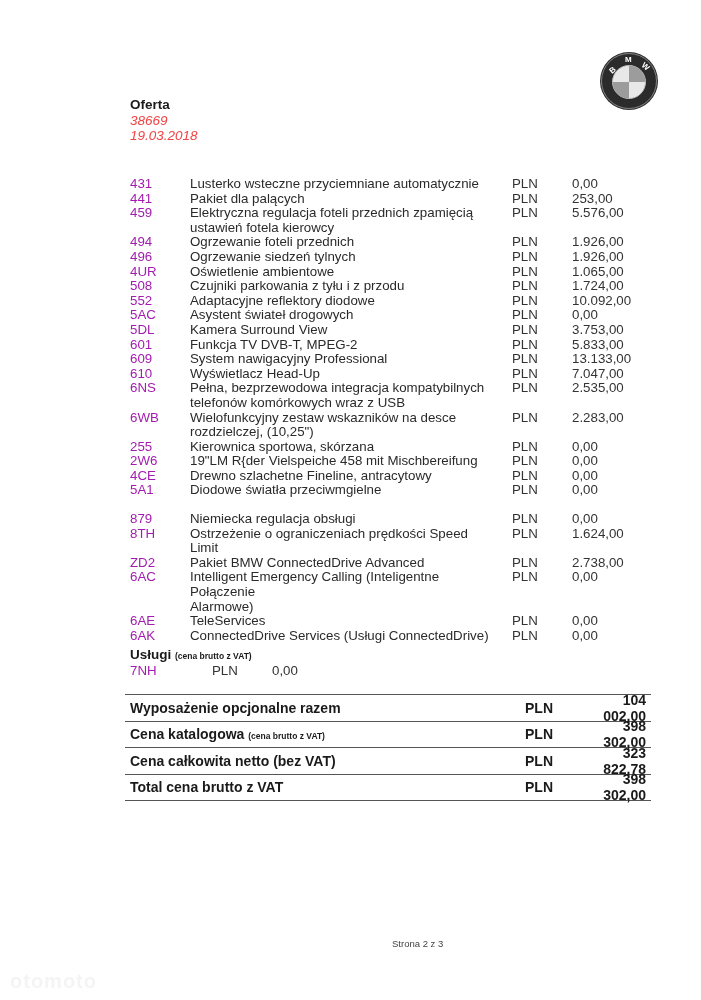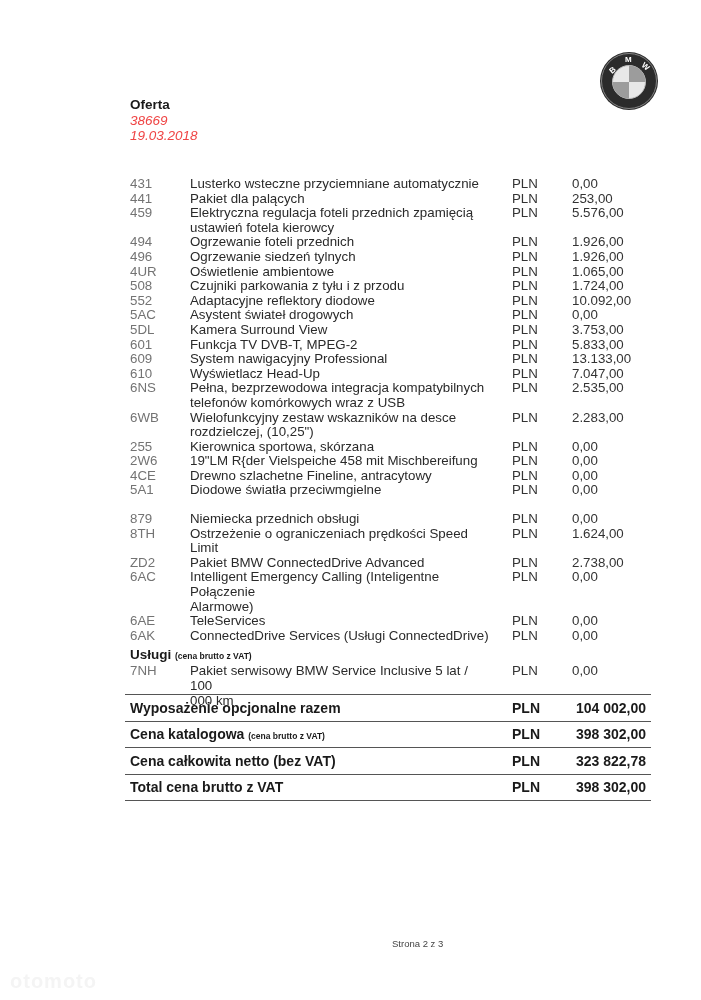--- a/index.html
+++ b/index.html
@@ -9,34 +9,34 @@
       color: #2a2a2a;
     }
     .page { position: absolute; left: 0; top: 0; width: 701px; height: 1000px; }
     .logo { position: absolute; left: 599px; top: 51px; width: 60px; height: 60px; }
     .header { position: absolute; left: 130px; top: 97px; font-size: 13.5px; line-height: 15.5px; }
     .header .title { font-weight: bold; color: #1a1a1a; }
     .header .line { color: #ef4444; font-style: italic; }
 
     .items { position: absolute; left: 130px; top: 177px; width: 516px; font-size: 13.3px; line-height: 14.6px; }
     .row { display: flex; position: relative; }
-    .row .code { width: 60px; flex: none; color: #737373; }
+    .row .code { width: 60px; flex: none; color: #a21caf; }
     .row .desc { width: 300px; flex: none; color: #2a2a2a; }
     .row .cur { width: 60px; flex: none; margin-left: 22px; color: #333; }
     .row .amt { flex: 1; text-align: left; color: #333; }
     .gap { height: 14px; }
 
     .section-title { font-weight: bold; font-size: 13.5px; color: #1a1a1a; margin-top: 4px; line-height: 15px; }
     .section-title .small { font-size: 8.5px; font-weight: bold; }
 
     .totals { position: absolute; left: 125px; top: 694px; width: 526px; }
     .total-row {
       display: flex; align-items: center; height: 25.5px;
       border-bottom: 1.6px solid #555; font-weight: bold; font-size: 14px; color: #1a1a1a;
-      padding-left: 5px; padding-right: 5px;
+      padding-left: 5px; padding-right: 5px; gap: 13px;
     }
     .total-row.first { border-top: 1.6px solid #555; }
     .total-row .label { width: 382px; }
     .total-row .label .small { font-size: 8.5px; }
     .total-row .cur { width: 60px; }
     .total-row .amt { flex: 1; text-align: right; }
 
     .footer { position: absolute; left: 360px; top: 938px; font-size: 9.5px; color: #444; margin-left: 32px; }
     .watermark { position: absolute; left: 10px; top: 970px; font-size: 20px; font-weight: bold; color: #f4f4f4; letter-spacing: 1px; }
   </style>
@@ -218,21 +218,21 @@
           </div>
           <div class="cur">PLN</div>
           <div class="amt">0,00</div>
         </div>
       </div>
     <div class="gap"></div>
     <div id="items-block-2">
         <div class="row">
           <div class="code">879</div>
           <div class="desc">
-            <div>Niemiecka przednich obsługi</div>
+            <div>Niemiecka regulacja obsługi</div>
           </div>
           <div class="cur">PLN</div>
           <div class="amt">0,00</div>
         </div>
         <div class="row">
           <div class="code">8TH</div>
           <div class="desc">
             <div>Ostrzeżenie o ograniczeniach prędkości Speed Limit</div>
           </div>
           <div class="cur">PLN</div>
@@ -272,24 +272,20 @@
           <div class="amt">0,00</div>
         </div>
       </div>
     <div class="section-title">
       <span>Usługi</span>
       <span class="small">(cena brutto z VAT)</span>
     </div>
     <div id="items-block-3">
         <div class="row">
           <div class="code">7NH</div>
-          <div class="desc">
-            <div>Pakiet serwisowy BMW Service Inclusive  5 lat / 100</div>
-            <div>000 km</div>
-          </div>
           <div class="cur">PLN</div>
           <div class="amt">0,00</div>
         </div>
       </div>
   </div>
 
   <div class="totals">
     <div class="total-row first">
       <div class="label"><span>Wyposażenie opcjonalne razem</span></div>
       <div class="cur">PLN</div>

